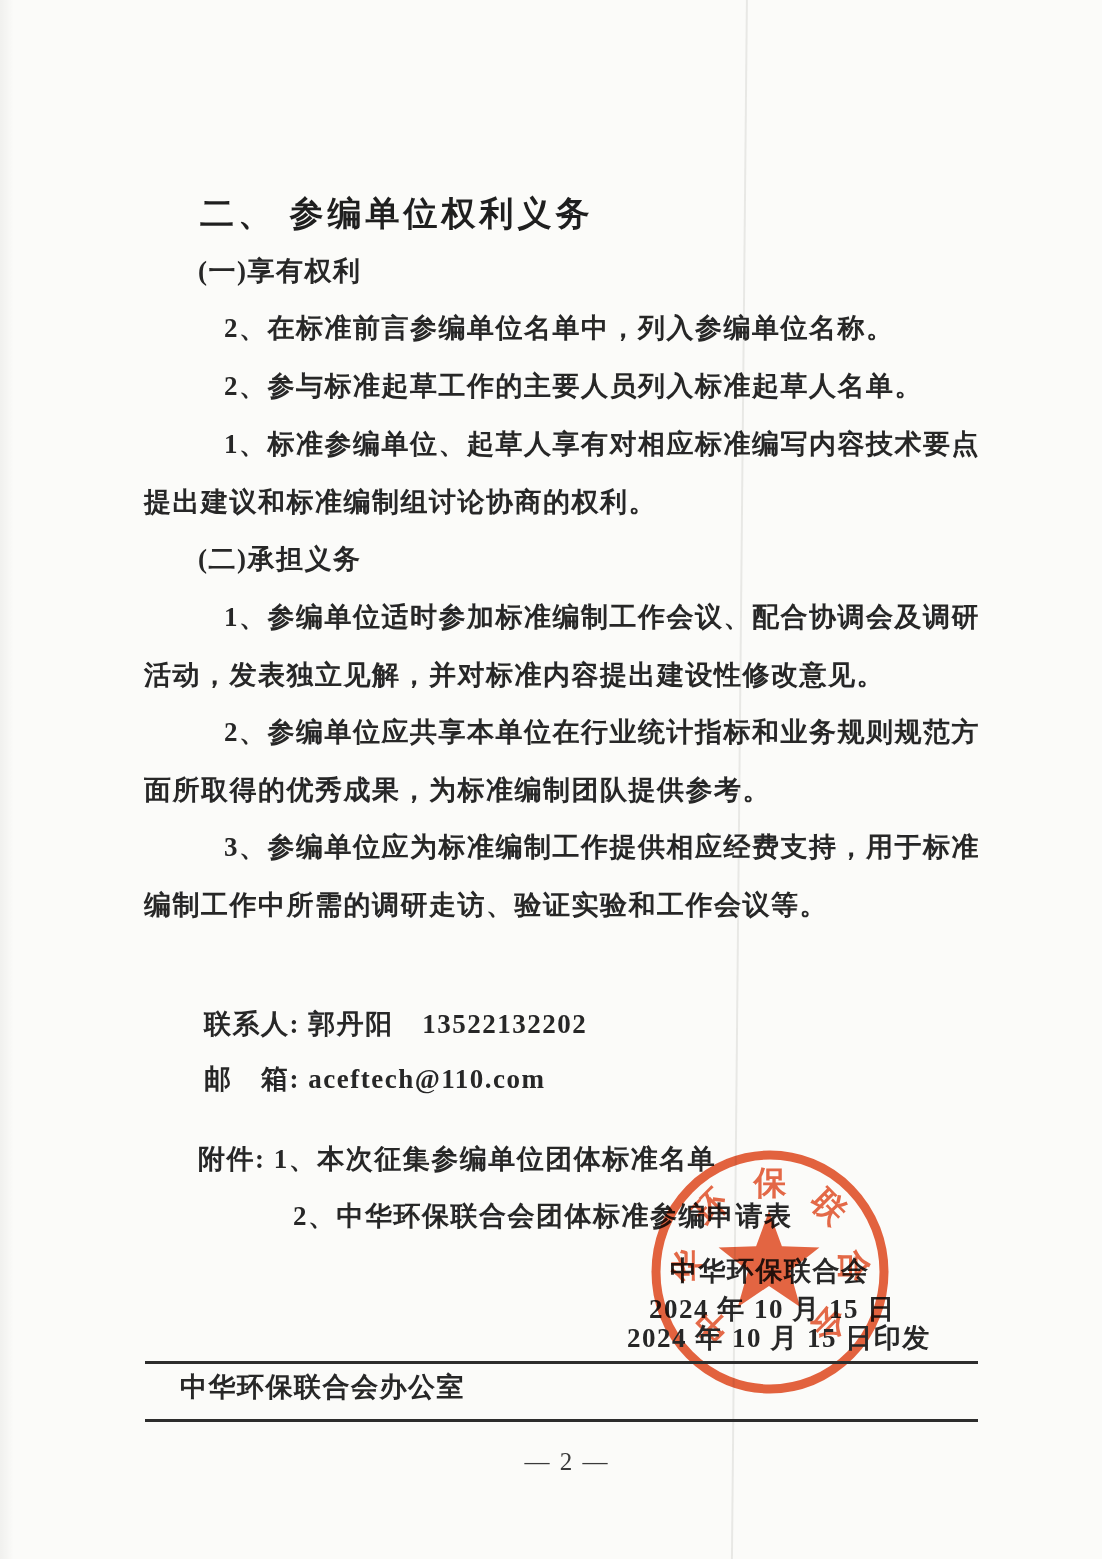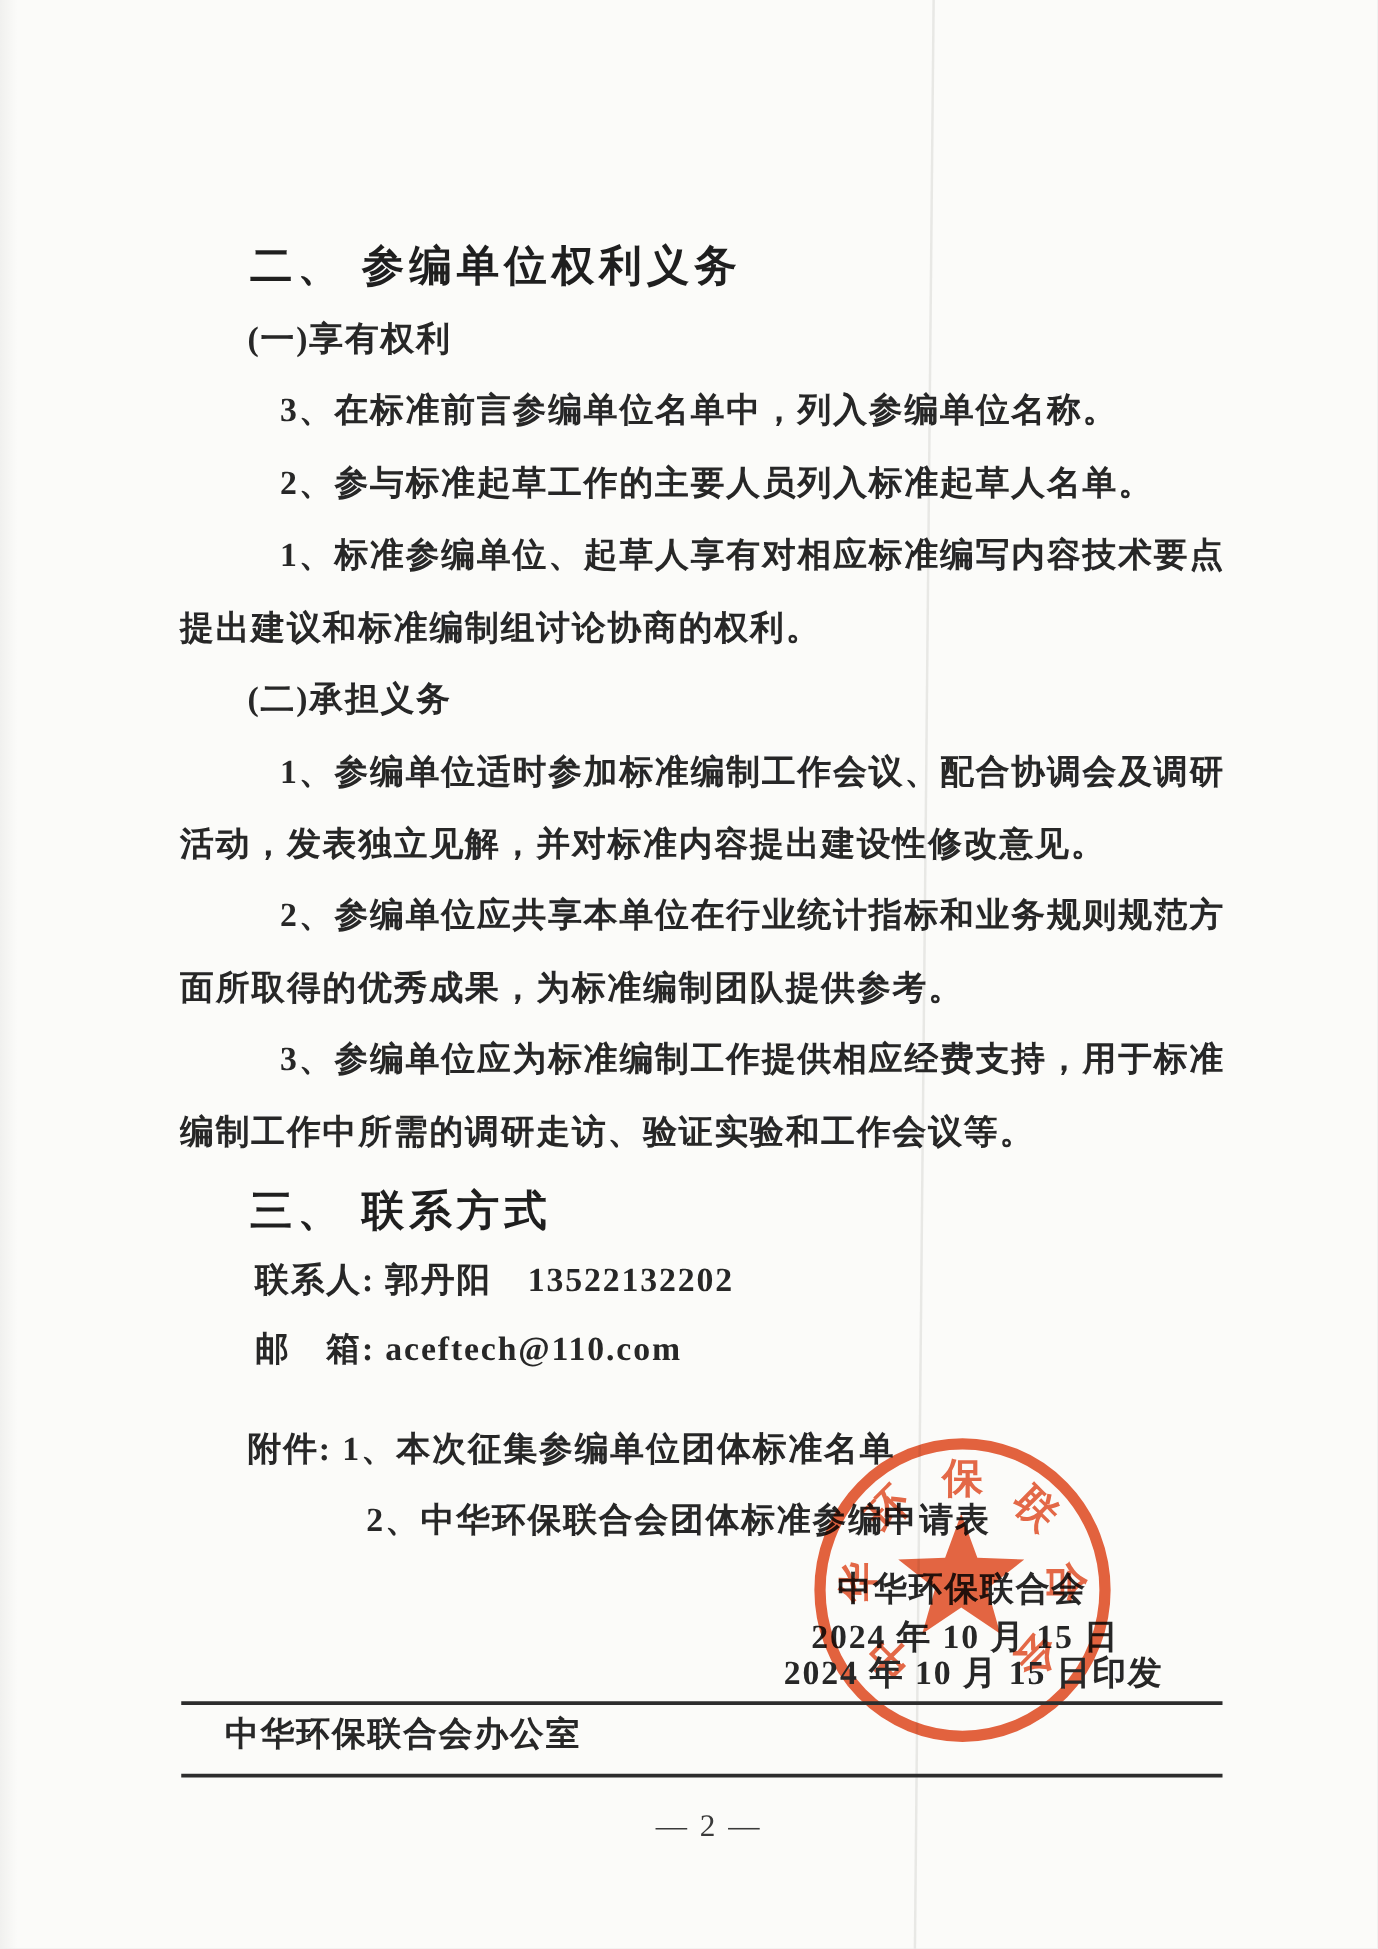--- a/index.html
+++ b/index.html
@@ -59,33 +59,32 @@
 </head>
 <body>
 
 <div class="page">
 
   <div class="edge-shade"></div>
   <div class="crease"></div>
 
   <div class="line h" style="top:192px;left:200px">二、 参编单位权利义务</div>
   <div class="line" style="top:255px;left:198px">(一)享有权利</div>
-  <div class="line" style="top:312px;left:224px">3、在标准前言参编单位名单中，列入参编单位名称。</div>
+  <div class="line" style="top:312px;left:224px">2、在标准前言参编单位名单中，列入参编单位名称。</div>
   <div class="line" style="top:370px;left:224px">2、参与标准起草工作的主要人员列入标准起草人名单。</div>
   <div class="line" style="top:428px;left:224px">1、标准参编单位、起草人享有对相应标准编写内容技术要点</div>
   <div class="line" style="top:486px;left:144px">提出建议和标准编制组讨论协商的权利。</div>
   <div class="line" style="top:543px;left:198px">(二)承担义务</div>
   <div class="line" style="top:601px;left:224px">1、参编单位适时参加标准编制工作会议、配合协调会及调研</div>
   <div class="line" style="top:659px;left:144px">活动，发表独立见解，并对标准内容提出建设性修改意见。</div>
   <div class="line" style="top:716px;left:224px">2、参编单位应共享本单位在行业统计指标和业务规则规范方</div>
   <div class="line" style="top:774px;left:144px">面所取得的优秀成果，为标准编制团队提供参考。</div>
   <div class="line" style="top:831px;left:224px">3、参编单位应为标准编制工作提供相应经费支持，用于标准</div>
   <div class="line" style="top:889px;left:144px">编制工作中所需的调研走访、验证实验和工作会议等。</div>
 
-  <div class="line h" style="top:948px;left:200px">三、 联系方式</div>
   <div class="line" style="top:1008px;left:204px">联系人: 郭丹阳　13522132202</div>
   <div class="line" style="top:1063px;left:204px">邮　箱: aceftech@110.com</div>
 
   <div class="line" style="top:1143px;left:198px">附件: 1、本次征集参编单位团体标准名单</div>
   <div class="line" style="top:1200px;left:293px">2、中华环保联合会团体标准参编申请表</div>
 
   <div class="line" style="top:1255px;left:670px">中华环保联合会</div>
   <div class="line" style="top:1293px;left:649px">2024 年 10 月 15 日</div>
 
   <svg class="seal" viewBox="0 0 250 250">

